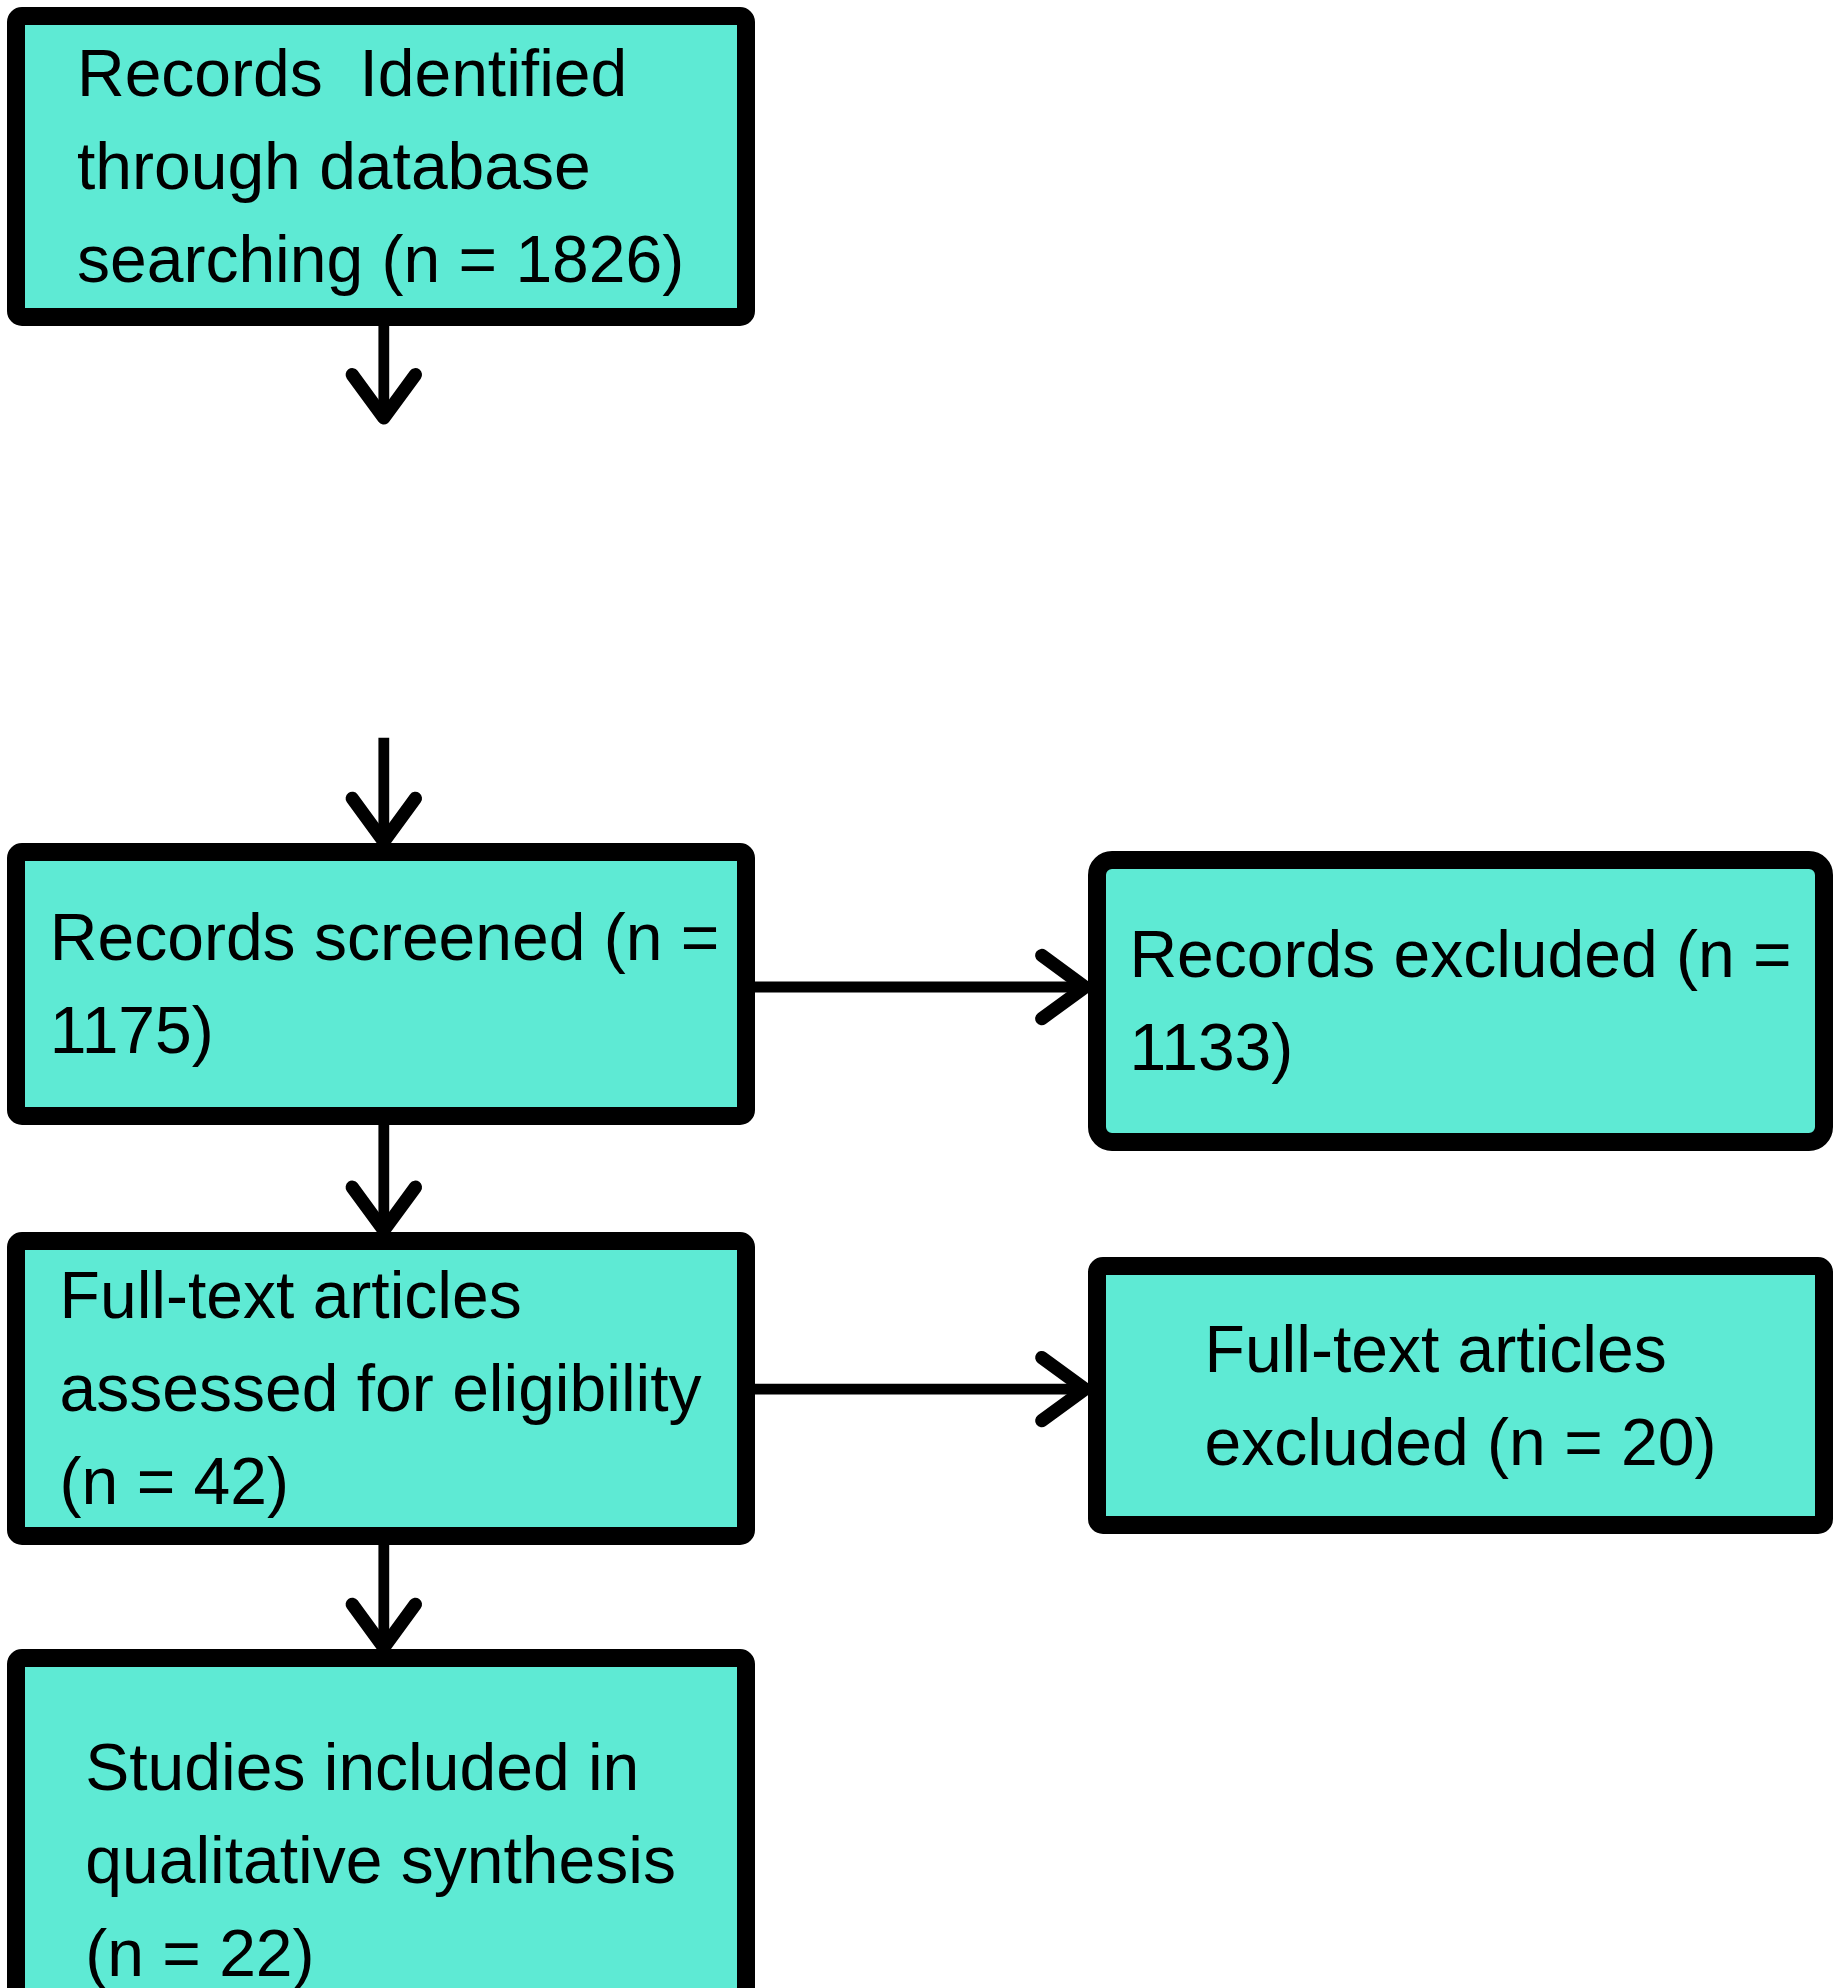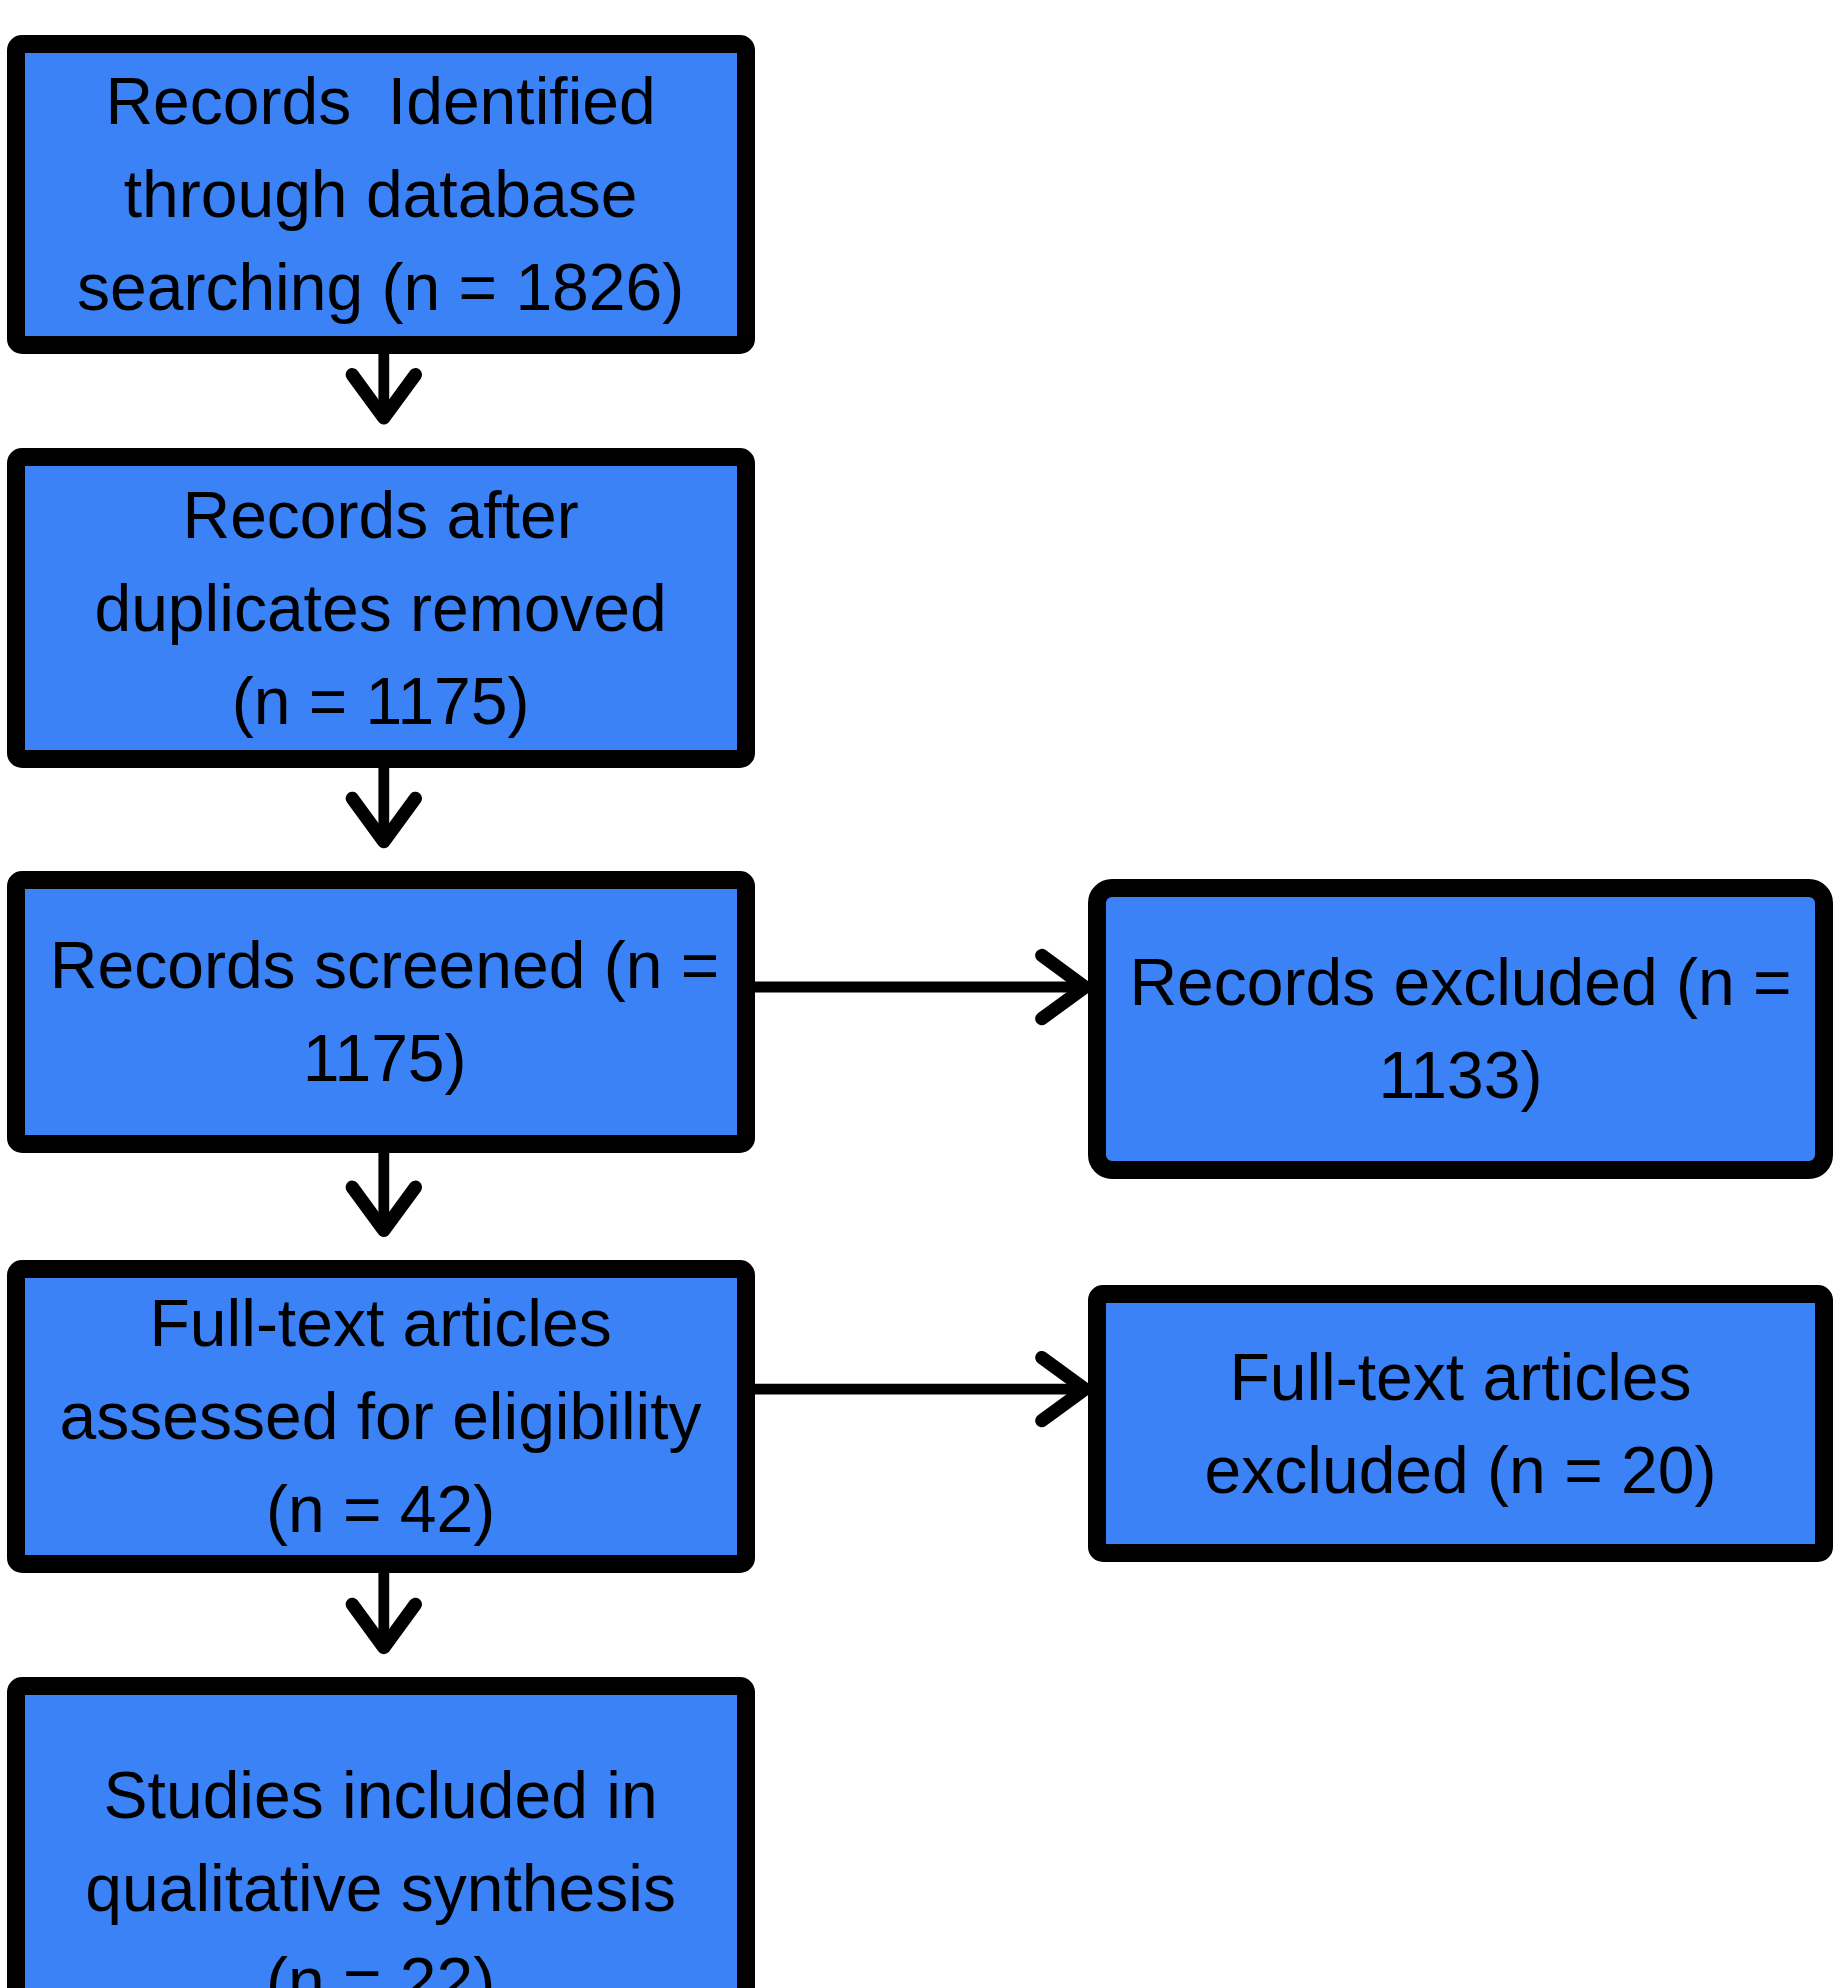--- a/index.html
+++ b/index.html
@@ -21,26 +21,24 @@
     top: 0;
     width: 1841px;
     height: 1989px;
     pointer-events: none;
   }
   .box {
     position: absolute;
     box-sizing: border-box;
     border: 18.3px solid #000000;
     border-radius: 15px;
-    background: #3b82f6;
+    background: #5eead4;
     display: flex;
     align-items: center;
     justify-content: center;
-    text-align: center;
-    margin-top: 28px;
   }
   .box .label {
     white-space: pre-wrap;
     font-size: 66px;
     line-height: 93px;
     color: #000000;
   }
   
   .b-identified  { left: 6.6px;    top: 6.6px;    width: 748px; height: 319px; }
   .b-dedup       { left: 6.6px;    top: 420px;  width: 748px; height: 320px; }
@@ -84,25 +82,20 @@
       <path class="head" d="M424 1931 L462 1983 L500 1931"></path>
     </g>
   </svg>
 
   <div class="box b-identified">
     <span class="label">Records  Identified
 through database
 searching (n = 1826)</span>
   </div>
 
-  <div class="box b-dedup">
-    <span class="label">Records after
-duplicates removed
-(n = 1175)</span>
-  </div>
 
   <div class="box b-screened">
     <span class="label">Records screened (n =
 1175)</span>
   </div>
 
   <div class="box b-recexcl">
     <span class="label">Records excluded (n =
 1133)</span>
   </div>

